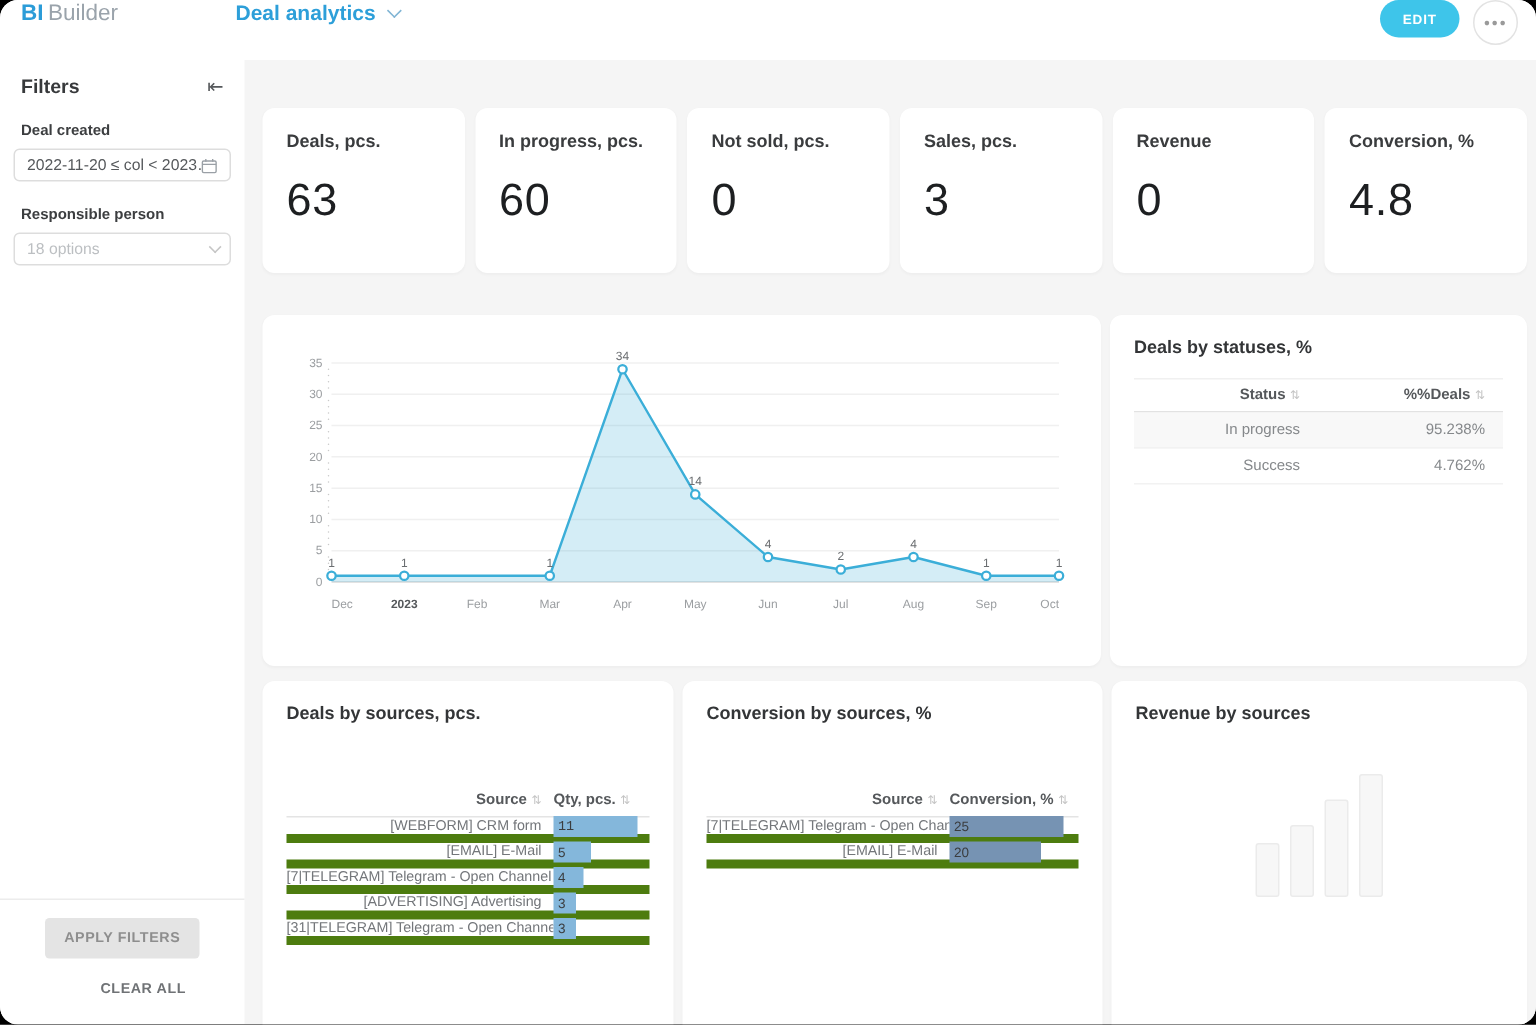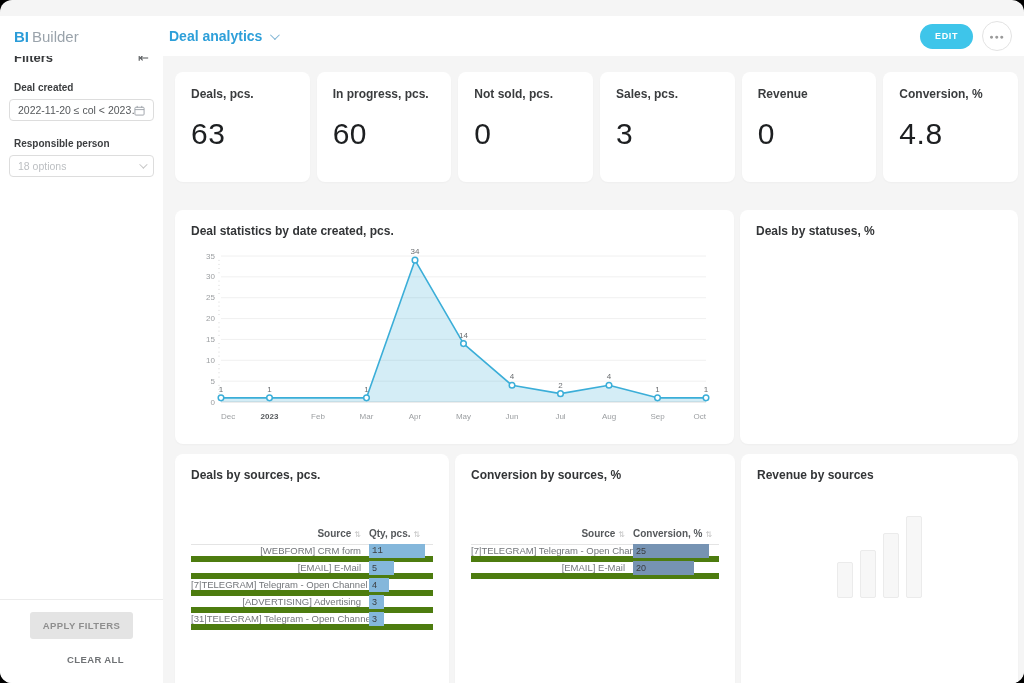--- a/index.html
+++ b/index.html
@@ -1,25 +1,25 @@
 <!DOCTYPE html>
 <html><head>
 <meta charset="utf-8">
 <style>
   * { box-sizing: border-box; margin: 0; padding: 0; }
   html, body { width: 1024px; height: 683px; overflow: hidden; background: #000; }
   body { font-family: "Liberation Sans", sans-serif; }
   .window { position: relative; width: 1024px; height: 683px; border-radius: 12px; overflow: hidden; background: #f5f5f5; }
 
   
-  .topbar { position: absolute; top: 16px; left: 0; right: 0; height: 40px; background: #fff; display: flex; align-items: center; z-index: 5; }
+  .topbar { position: absolute; top: 0; left: 0; right: 0; height: 40px; background: #fff; display: flex; align-items: flex-start; z-index: 5; }
   .logo { width: 149px; padding-left: 14px; font-size: 15px; cursor: pointer; white-space: nowrap; }
   .logo-bi { color: #2b9cd8; font-weight: 700; }
   .logo-builder { color: #9aa3ab; font-weight: 400; margin-left: 3px; }
-  .dash-title { margin-left: 20px; display: flex; align-items: center; gap: 8px; cursor: pointer; }
+  .dash-title { margin-left: 8px; display: flex; align-items: center; gap: 8px; cursor: pointer; }
   .dash-title .t { color: #2d9fd9; font-size: 14px; font-weight: 700; }
   .chev { width: 7px; height: 7px; border-right: 1.6px solid #7fb4d4; border-bottom: 1.6px solid #7fb4d4; transform: rotate(45deg) translateY(-2px); }
   .topbar .spacer { flex: 1; }
   .edit-btn { background: #3ec5ea; color: #fff; border: none; font-family: inherit; font-size: 9px; font-weight: 700; letter-spacing: 0.6px; padding: 0 15px; height: 25px; border-radius: 13px; margin-right: 9px; cursor: pointer; }
   .more-btn { width: 30px; height: 30px; border-radius: 50%; background: #fff; border: 1px solid #e3e3e3; color: #9a9a9a; font-size: 7px; letter-spacing: 1px; margin-right: 12px; cursor: pointer; font-family: inherit; line-height: 1; }
 
   
   .sidebar { position: absolute; top: 40px; left: 0; bottom: 0; width: 163px; background: #fff; z-index: 4; }
   .sidebar-head { display: flex; align-items: center; justify-content: space-between; padding: 10px 14px 0 14px; }
   .filters-title { font-size: 13px; font-weight: 700; color: #37393b; }
@@ -158,21 +158,20 @@
           <div class="kpi-value">0</div>
         </div>
         <div class="kpi-card">
           <div class="kpi-label">Conversion, %</div>
           <div class="kpi-value">4.8</div>
         </div>
       </div>
 
     <div class="row2">
       <section class="panel panel-chart">
-        <h3>Deal statistics by date created, pcs.</h3>
         <div id="line-chart"><svg width="527" height="188" viewBox="0 0 527 188">
               <line x1="30" x2="515" y1="162" y2="162" stroke="#d9d9d9" stroke-width="1"></line>
               <text x="24" y="164.5" text-anchor="end" font-size="8" fill="#9b9ea1" font-family="Liberation Sans, sans-serif">0</text>
               <line x1="30" x2="515" y1="141.14285714285717" y2="141.14285714285717" stroke="#f0f0f0" stroke-width="1"></line>
               <text x="24" y="143.64285714285717" text-anchor="end" font-size="8" fill="#9b9ea1" font-family="Liberation Sans, sans-serif">5</text>
               <line x1="30" x2="515" y1="120.28571428571429" y2="120.28571428571429" stroke="#f0f0f0" stroke-width="1"></line>
               <text x="24" y="122.78571428571429" text-anchor="end" font-size="8" fill="#9b9ea1" font-family="Liberation Sans, sans-serif">10</text>
               <line x1="30" x2="515" y1="99.42857142857143" y2="99.42857142857143" stroke="#f0f0f0" stroke-width="1"></line>
               <text x="24" y="101.92857142857143" text-anchor="end" font-size="8" fill="#9b9ea1" font-family="Liberation Sans, sans-serif">15</text>
               <line x1="30" x2="515" y1="78.57142857142858" y2="78.57142857142858" stroke="#f0f0f0" stroke-width="1"></line>
@@ -241,20 +240,36 @@
               <text x="272.5" y="179" text-anchor="middle" font-size="8" fill="#9b9ea1" font-weight="400" font-family="Liberation Sans, sans-serif">May</text>
               <text x="321" y="179" text-anchor="middle" font-size="8" fill="#9b9ea1" font-weight="400" font-family="Liberation Sans, sans-serif">Jun</text>
               <text x="369.5" y="179" text-anchor="middle" font-size="8" fill="#9b9ea1" font-weight="400" font-family="Liberation Sans, sans-serif">Jul</text>
               <text x="418" y="179" text-anchor="middle" font-size="8" fill="#9b9ea1" font-weight="400" font-family="Liberation Sans, sans-serif">Aug</text>
               <text x="466.5" y="179" text-anchor="middle" font-size="8" fill="#9b9ea1" font-weight="400" font-family="Liberation Sans, sans-serif">Sep</text>
               <text x="515" y="179" text-anchor="end" font-size="8" fill="#9b9ea1" font-weight="400" font-family="Liberation Sans, sans-serif">Oct</text>
             </svg></div>
       </section>
       <section class="panel panel-statuses">
         <h3>Deals by statuses, %</h3>
+        <div id="statuses-table" class="st-table">
+            <div class="st-head">
+              <span class="c1">Status<span class="sort">⇅</span></span>
+              <span class="c2">%%Deals<span class="sort">⇅</span></span>
+            </div>
+            <div>
+              <div class="st-row">
+                <span class="c1">In progress</span>
+                <span class="c2">95.238%</span>
+              </div>
+              <div class="st-row">
+                <span class="c1">Success</span>
+                <span class="c2">4.762%</span>
+              </div>
+            </div>
+          </div>
       </section>
     </div>
 
     <div class="row3">
       <section class="panel panel-sources">
         <h3>Deals by sources, pcs.</h3>
         <div id="sources-table" class="bt">
             <div class="bt-head">
               <span class="bl">Source<span class="sort">⇅</span></span>
               <span style="width: 64px;">Qty, pcs.<span class="sort">⇅</span></span>

